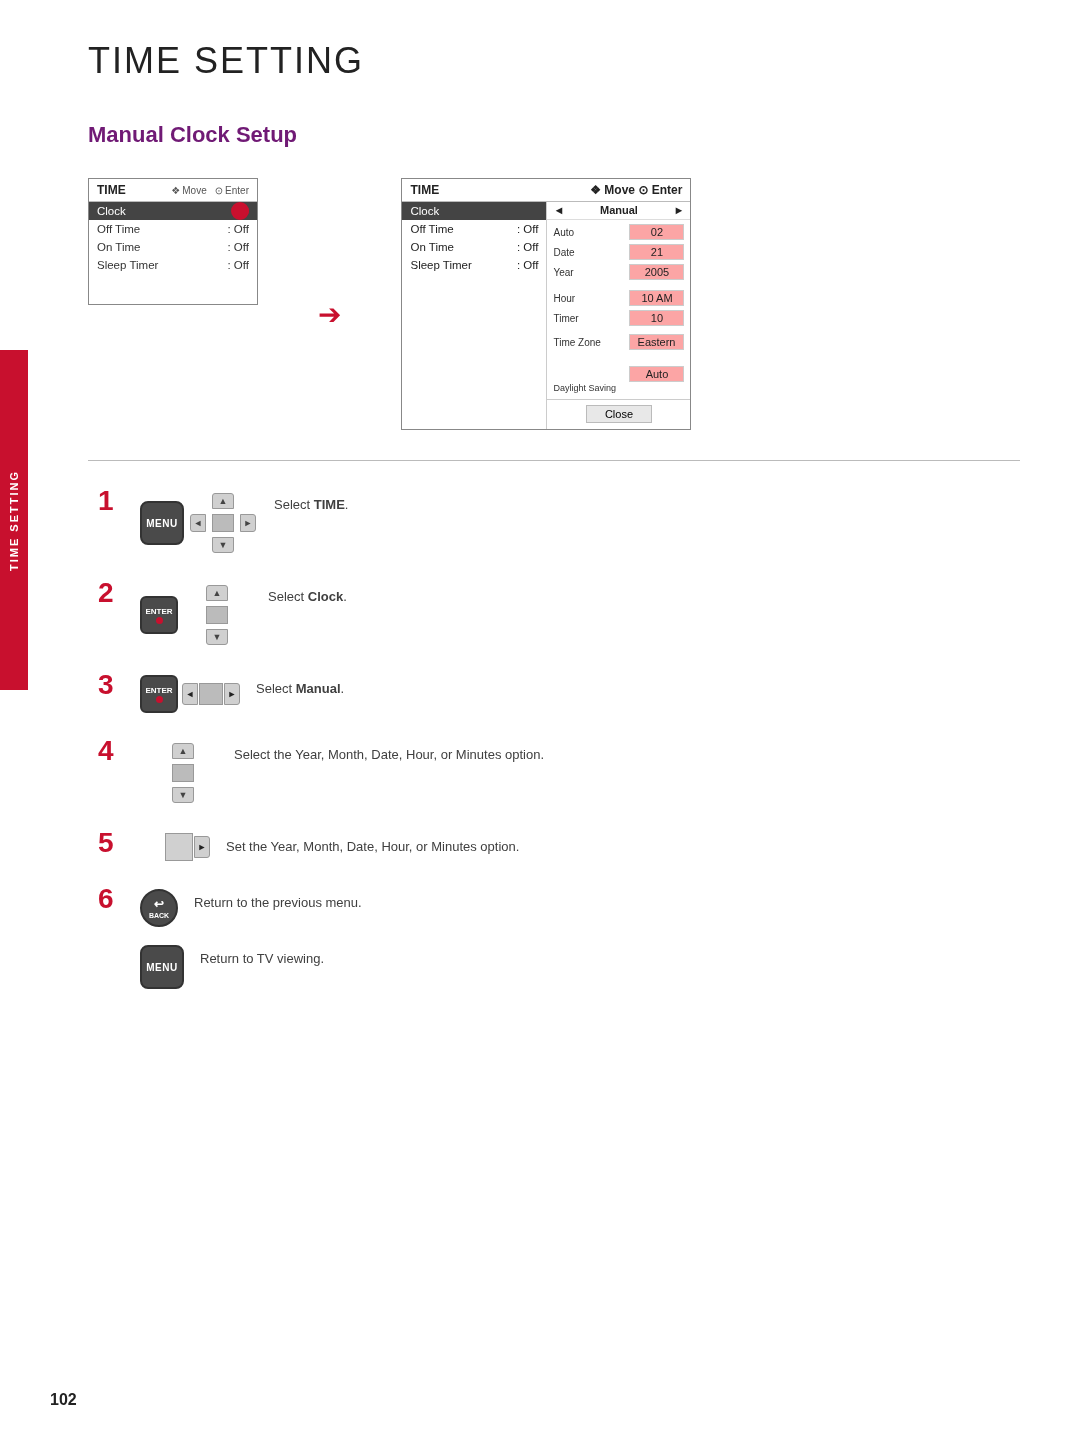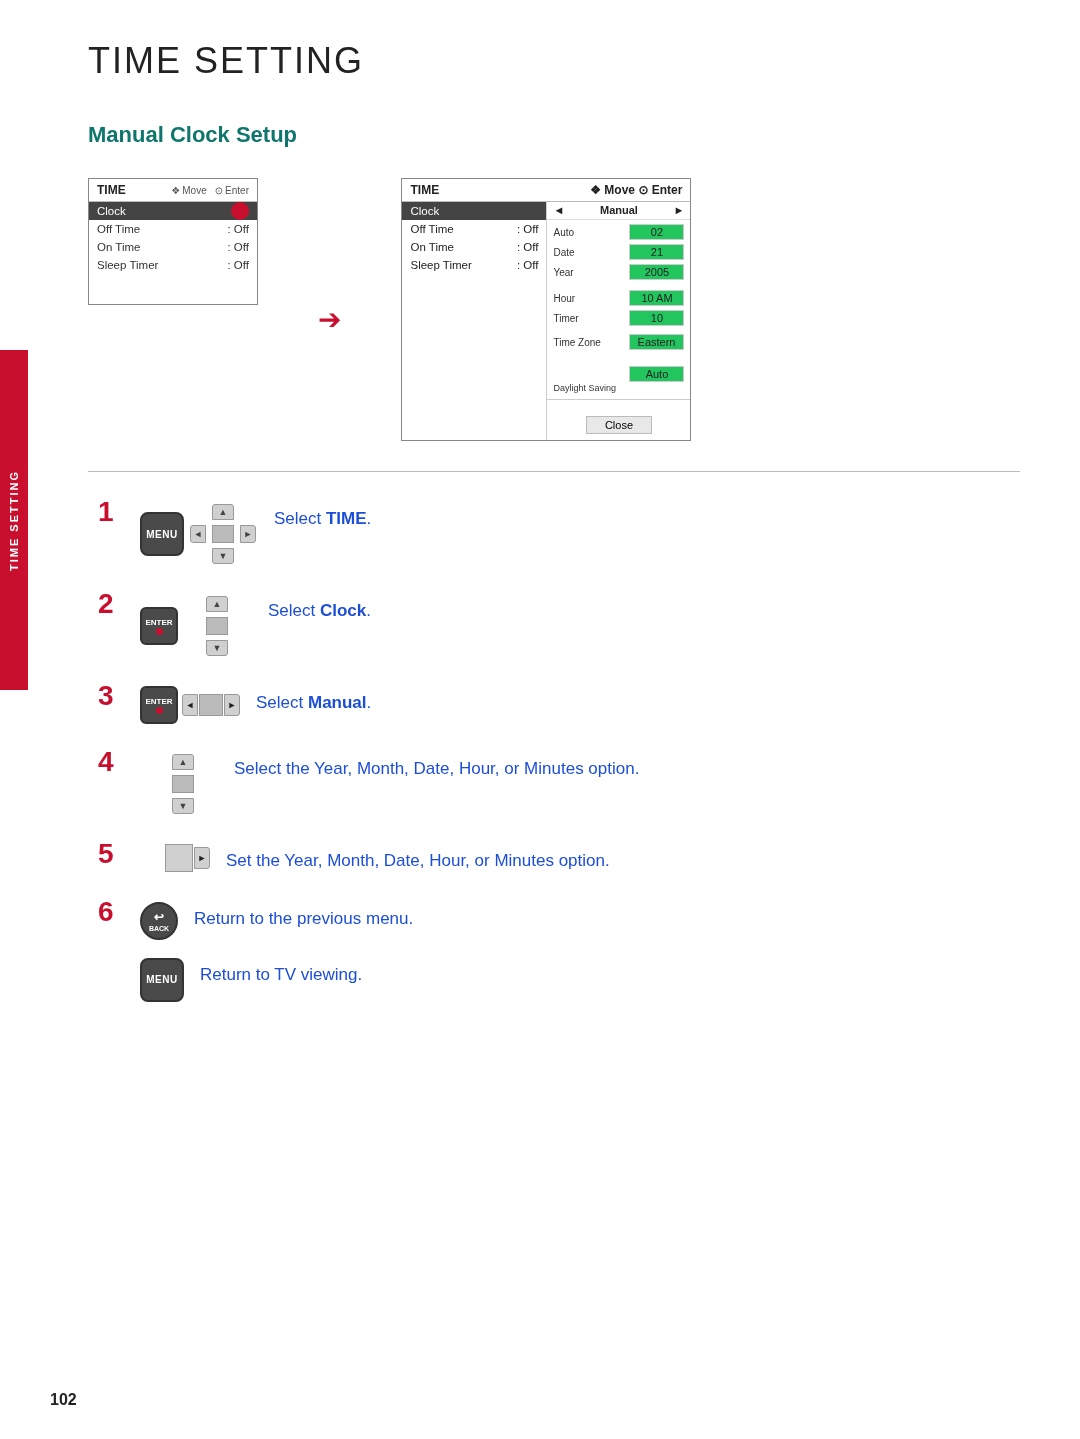--- a/index.html
+++ b/index.html
@@ -49,21 +49,21 @@
       letter-spacing: 2px;
       text-transform: uppercase;
       margin-bottom: 40px;
       border-bottom: none;
     }
 
     
     .section-title {
       font-size: 22px;
       font-weight: bold;
-      color: #0f766e;
+      color: #701a75;
       margin-bottom: 18px;
       margin-top: 20px;
     }
 
     
     .description {
       font-size: 13px;
       color: #222;
       margin-bottom: 6px;
       line-height: 1.5;
@@ -200,35 +200,35 @@
       padding: 2px 6px;
       font-size: 11px;
     }
     .nav-arrows {
       display: flex;
       align-items: center;
       gap: 2px;
       font-size: 11px;
     }
     .right-value {
-      background: #22c55e;
+      background: #fca5a5;
       padding: 1px 8px;
       font-size: 11px;
       min-width: 55px;
       text-align: center;
       border: 1px solid #ccc;
     }
     .right-label {
       font-size: 10px;
       color: #333;
       min-width: 60px;
     }
     .close-btn-row {
       text-align: center;
-      padding: 16px 8px 6px;
+      padding: 5px 8px 6px;
       border-top: 1px solid #ccc;
       margin-top: 4px;
     }
     .close-btn {
       background: #e8e8e8;
       border: 1px solid #bbb;
       padding: 2px 18px;
       font-size: 11px;
       cursor: pointer;
     }
@@ -259,22 +259,22 @@
       line-height: 1;
       margin-top: -4px;
     }
     .step-icons {
       display: flex;
       align-items: center;
       gap: 4px;
       margin-right: 16px;
     }
     .step-text {
-      font-size: 17px;
-      color: #1d4ed8;
+      font-size: 13px;
+      color: #404040;
       line-height: 1.5;
       margin-top: 4px;
     }
     .step-text strong { font-weight: bold; }
     .btn-menu {
       width: 44px; height: 44px;
       background: #4a4a4a;
       border-radius: 8px;
       color: #fff;
       font-size: 10px;

